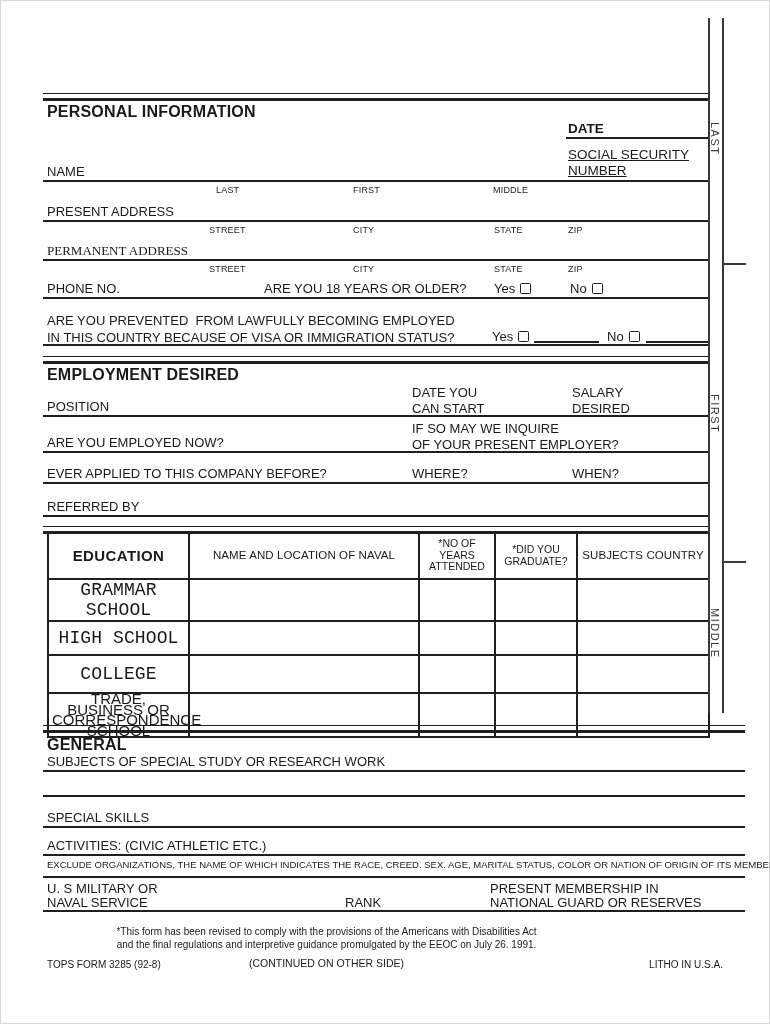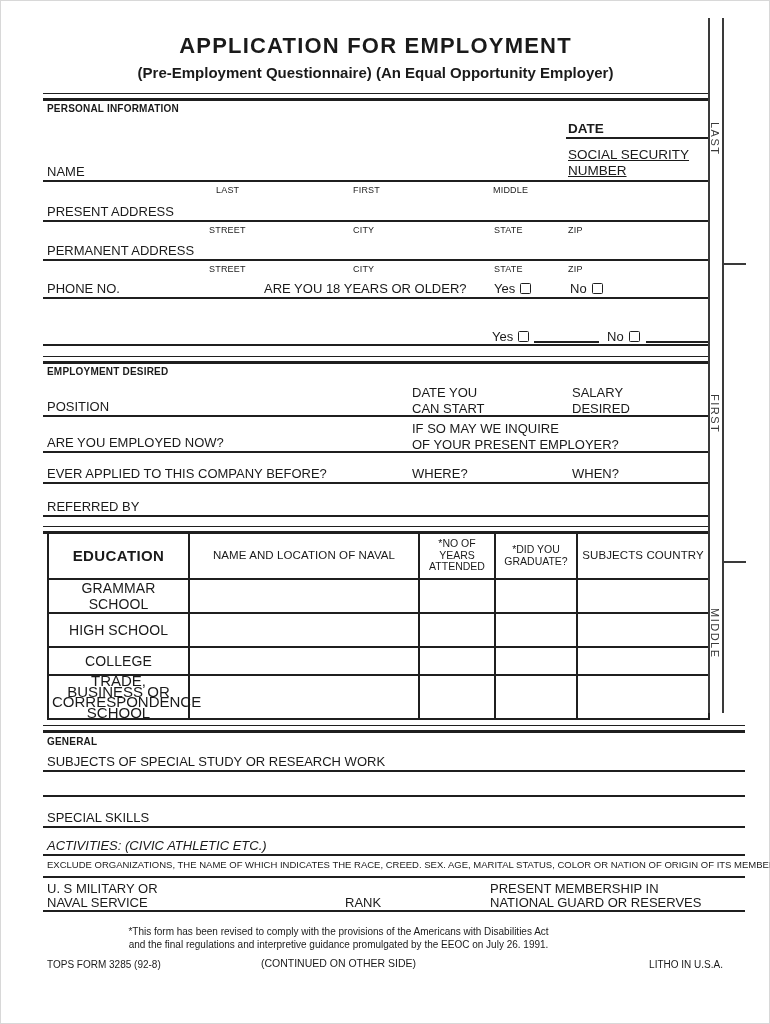--- a/index.html
+++ b/index.html
@@ -4,21 +4,21 @@
 <style>
   html,body{margin:0;padding:0;background:#e8e8e8;}
   .page{
     position:relative;width:770px;height:1024px;margin:0 auto;
     background:#ffffff;color:#1a1a1a;overflow:hidden;
     font-family:"Liberation Sans","DejaVu Sans",sans-serif;
     box-shadow:inset 0 0 0 1px #d8d8d8;
   }
   .t{position:absolute;font-size:13px;line-height:15px;white-space:nowrap;}
   .b{font-weight:bold;}
-  .h{position:absolute;font-size:10px;font-weight:bold;letter-spacing:.2px;white-space:nowrap;}
+  .h{position:absolute;font-size:16px;font-weight:bold;letter-spacing:.2px;white-space:nowrap;}
   .sub{position:absolute;font-size:9px;line-height:10px;color:#222;letter-spacing:.2px;white-space:nowrap;}
   .ml{white-space:pre-line;}
   .pw{white-space:pre-wrap;}
   .rule{position:absolute;height:2px;background:#1f1f1f;}
   .fill{position:absolute;height:2px;background:#1f1f1f;}
   .divider{position:absolute;height:4px;border-top:1.5px solid #1f1f1f;border-bottom:3px solid #1f1f1f;}
   .vline{position:absolute;width:2px;background:#3a3a3a;}
   .tick{position:absolute;height:2px;background:#3a3a3a;}
   .vtab{position:absolute;writing-mode:vertical-rl;font-size:11px;letter-spacing:1.5px;color:#3a3a3a;white-space:nowrap;}
   .cb{display:inline-block;width:9px;height:9px;border:1.5px solid #1f1f1f;border-radius:1.5px;margin-left:5px;vertical-align:-0.5px;background:#fff;}
@@ -27,33 +27,29 @@
   .subtitle{font-size:15px;font-weight:bold;margin-top:5px;white-space:nowrap;}
   table.edu{
     position:absolute;left:47px;top:533px;width:661px;height:180px;
     border-collapse:collapse;table-layout:fixed;
   }
   table.edu td{border:2px solid #1f1f1f;text-align:center;vertical-align:middle;padding:0 3px;}
   table.edu tr:first-child td{border-top:none;}
   .hc{font-size:11.5px;line-height:12.5px;letter-spacing:.1px;}
   .hc-sm{font-size:10.5px;line-height:11.5px;}
   .edu-head{font-size:15px;font-weight:bold;letter-spacing:.4px;}
-  .rl{font-size:14px;letter-spacing:.1px;}
+  .rl{font-size:18px;letter-spacing:.1px;font-family:Liberation Mono, monospace;}
   .rl-sm{font-size:15px;line-height:10.5px;}
-  .cnote{position:absolute;text-align:center;left:0;width:653px;font-size:10px;line-height:13px;margin-left:12px;}
+  .cnote{position:absolute;text-align:center;left:0;width:653px;font-size:10px;line-height:13px;}
 </style>
 </head>
 <body>
 
 <div class="page">
 
-  <div class="title-wrap">
-    <div class="title">APPLICATION FOR EMPLOYMENT</div>
-    <div class="subtitle">(Pre-Employment Questionnaire) (An Equal Opportunity Employer)</div>
-  </div>
   <div class="divider" style="left:43px;top:93px;width:665px;"></div>
 
   <div class="h" style="left:47px;top:103px;">PERSONAL INFORMATION</div>
 
   <div class="t b" style="left:568px;top:121px;font-size:13.5px;">DATE</div>
   <div class="fill" style="left:566px;top:137px;width:142px;"></div>
 
   <div class="t ml" style="left:568px;top:147px;font-size:13.5px;line-height:16px;text-decoration:underline;">SOCIAL SECURITY
 NUMBER</div>
 
@@ -63,33 +59,35 @@
   <div class="sub" style="left:353px;top:185px;">FIRST</div>
   <div class="sub" style="left:493px;top:185px;">MIDDLE</div>
 
   <div class="t" style="left:47px;top:204px;">PRESENT ADDRESS</div>
   <div class="rule" style="left:43px;top:220px;width:665px;"></div>
   <div class="sub" style="left:209px;top:225px;">STREET</div>
   <div class="sub" style="left:353px;top:225px;">CITY</div>
   <div class="sub" style="left:494px;top:225px;">STATE</div>
   <div class="sub" style="left:568px;top:225px;">ZIP</div>
 
-  <div class="t" style="left:47px;top:243px;">PERMANENT ADDRESS</div>
+  <div class="t" style="left:47px;top:243px;font-family:Liberation Serif, serif;">PERMANENT ADDRESS</div>
   <div class="rule" style="left:43px;top:259px;width:665px;"></div>
   <div class="sub" style="left:209px;top:264px;">STREET</div>
   <div class="sub" style="left:353px;top:264px;">CITY</div>
   <div class="sub" style="left:494px;top:264px;">STATE</div>
   <div class="sub" style="left:568px;top:264px;">ZIP</div>
 
   <div class="t" style="left:47px;top:281px;">PHONE NO.</div>
   <div class="t" style="left:264px;top:281px;">ARE YOU 18 YEARS OR OLDER?</div>
   <div class="t" style="left:494px;top:281px;"><span>Yes</span><span class="cb"></span></div>
   <div class="t" style="left:570px;top:281px;"><span>No</span><span class="cb"></span></div>
   <div class="rule" style="left:43px;top:297px;width:665px;"></div>
 
+  <div class="t pw" style="left:47px;top:313px;line-height:16.5px;">ARE YOU PREVENTED  FROM LAWFULLY BECOMING EMPLOYED
+IN THIS COUNTRY BECAUSE OF VISA OR IMMIGRATION STATUS?</div>
   <div class="t" style="left:492px;top:329px;"><span>Yes</span><span class="cb"></span></div>
   <div class="fill" style="left:534px;top:341px;width:65px;"></div>
   <div class="t" style="left:607px;top:329px;"><span>No</span><span class="cb"></span></div>
   <div class="fill" style="left:646px;top:341px;width:62px;"></div>
   <div class="rule" style="left:43px;top:344px;width:665px;"></div>
 
   <div class="divider" style="left:43px;top:356px;width:665px;"></div>
   <div class="h" style="left:47px;top:366px;">EMPLOYMENT DESIRED</div>
 
   <div class="t ml" style="left:412px;top:385px;line-height:15.5px;">DATE YOU
@@ -139,21 +137,21 @@
       <td></td>
       <td></td>
     </tr>
     <tr style="height:34px;">
       <td class="rl">HIGH SCHOOL</td>
       <td></td>
       <td></td>
       <td></td>
       <td></td>
     </tr>
-    <tr style="height:28px;">
+    <tr style="height:38px;">
       <td class="rl">COLLEGE</td>
       <td></td>
       <td></td>
       <td></td>
       <td></td>
     </tr>
     <tr style="height:32px;">
       <td class="rl-sm ml">TRADE, BUSINESS OR
 CORRESPONDENCE
 SCHOOL</td>
@@ -168,21 +166,21 @@
   <div class="divider" style="left:43px;top:725px;width:702px;"></div>
   <div class="h" style="left:47px;top:736px;">GENERAL</div>
 
   <div class="t" style="left:47px;top:754px;">SUBJECTS OF SPECIAL STUDY OR RESEARCH WORK</div>
   <div class="rule" style="left:43px;top:770px;width:702px;"></div>
   <div class="rule" style="left:43px;top:795px;width:702px;"></div>
 
   <div class="t" style="left:47px;top:810px;">SPECIAL SKILLS</div>
   <div class="rule" style="left:43px;top:826px;width:702px;"></div>
 
-  <div class="t" style="left:47px;top:838px;font-style:italic;">ACTIVITIES: (CIVIC ATHLETIC ETC.)</div>
+  <div class="t" style="left:47px;top:838px;">ACTIVITIES: (CIVIC ATHLETIC ETC.)</div>
   <div class="rule" style="left:43px;top:854px;width:702px;"></div>
   <div class="t" style="left:47px;top:859px;font-size:9.5px;line-height:11px;">EXCLUDE ORGANIZATIONS, THE NAME OF WHICH INDICATES THE RACE, CREED. SEX. AGE, MARITAL STATUS, COLOR OR NATION OF ORIGIN OF ITS MEMBERS.</div>
   <div class="rule" style="left:43px;top:876px;width:702px;"></div>
 
   <div class="t ml" style="left:47px;top:882px;line-height:13.5px;">U. S MILITARY OR
 NAVAL SERVICE</div>
   <div class="t" style="left:345px;top:895px;">RANK</div>
   <div class="t ml" style="left:490px;top:882px;line-height:13.5px;">PRESENT MEMBERSHIP IN
 NATIONAL GUARD OR RESERVES</div>
   <div class="rule" style="left:43px;top:910px;width:702px;"></div>

